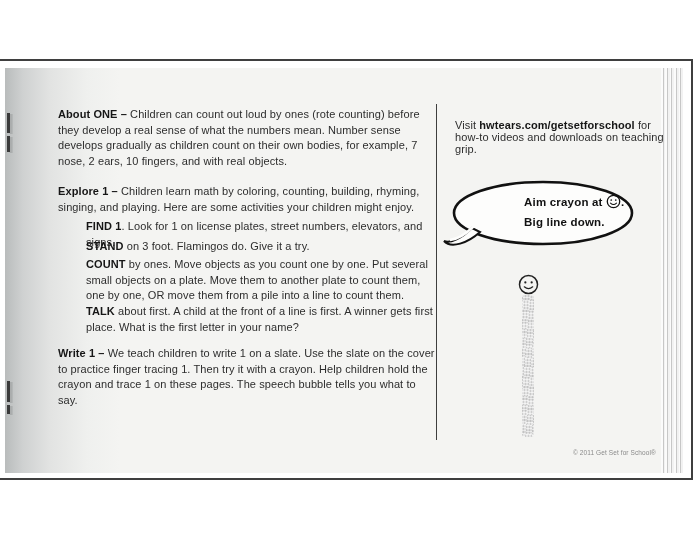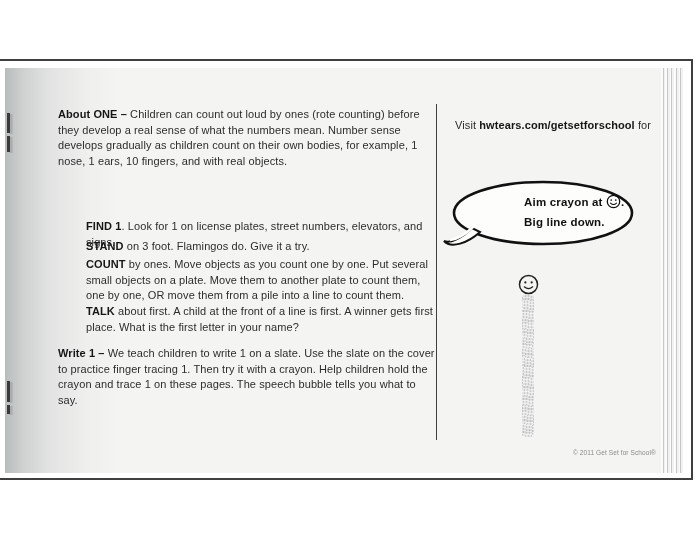--- a/index.html
+++ b/index.html
@@ -63,23 +63,26 @@
   <div class="edge-top"></div>
   <div class="edge-bottom"></div>
   <div class="edge-right"></div>
 
   <div class="bind-bar b1a"></div>
   <div class="bind-bar b1b"></div>
   <div class="bind-bar b2a"></div>
   <div class="bind-bar b2b"></div>
 
   <div class="txt p-about">
-    <span class="lead">About ONE – </span><span>Children can count out loud by ones (rote counting) before they develop a real sense of what the numbers mean. Number sense develops gradually as children count on their own bodies, for example, 1 nose, 1 ears, 10 fingers, and with real objects.</span>
+    <span class="lead">About ONE – </span><span>Children can count out loud by ones (rote counting) before they develop a real sense of what the numbers mean. Number sense develops gradually as children count on their own bodies, for example, 7 nose, 2 ears, 10 fingers, and with real objects.</span>
   </div>
 
+  <div class="txt p-explore">
+    <span class="lead">Explore 1 – </span><span>Children learn math by coloring, counting, building, rhyming, singing, and playing. Here are some activities your children might enjoy.</span>
+  </div>
 
   <div class="txt p-find">
     <span class="lead">FIND 1</span><span>. Look for 1 on license plates, street numbers, elevators, and signs.</span>
   </div>
 
   <div class="txt p-stand">
     <span class="lead">STAND</span><span> on 3 foot. Flamingos do. Give it a try.</span>
   </div>
 
   <div class="txt p-count">
@@ -92,20 +95,21 @@
 
   <div class="txt p-write">
     <span class="lead">Write 1 – </span><span>We teach children to write 1 on a slate. Use the slate on the cover to practice finger tracing 1. Then try it with a crayon. Help children hold the crayon and trace 1 on these pages. The speech bubble tells you what to say.</span>
   </div>
 
   <div class="divider"></div>
 
   <div class="help-line hl1">
     <span>Visit </span><span class="bold-url">hwtears.com/getsetforschool</span><span> for</span>
   </div>
+  <div class="help-line hl2">how-to videos and downloads on teaching grip.</div>
 
   <svg class="bubble-svg" viewBox="0 0 206 80">
     <ellipse cx="103" cy="37" rx="89" ry="31" fill="#fdfdfc" stroke="#111" stroke-width="2.6"></ellipse>
     <path d="M 32 52 C 22 62 10 68 4 65 C 11 73 28 67 40 56 Z" fill="#fdfdfc" stroke="#111" stroke-width="2"></path>
     <path d="M 34 50 C 26 58 18 63 10 64" fill="none" stroke="#fdfdfc" stroke-width="2.5"></path>
   </svg>
   <div class="bubble-text">
     <span>Aim crayon at </span><svg class="inline-smiley" viewBox="0 0 20 20">
         <circle cx="10" cy="10" r="8.3" fill="none" stroke="#111" stroke-width="1.7"></circle>
         <circle cx="7" cy="8" r="1.15" fill="#111"></circle>

